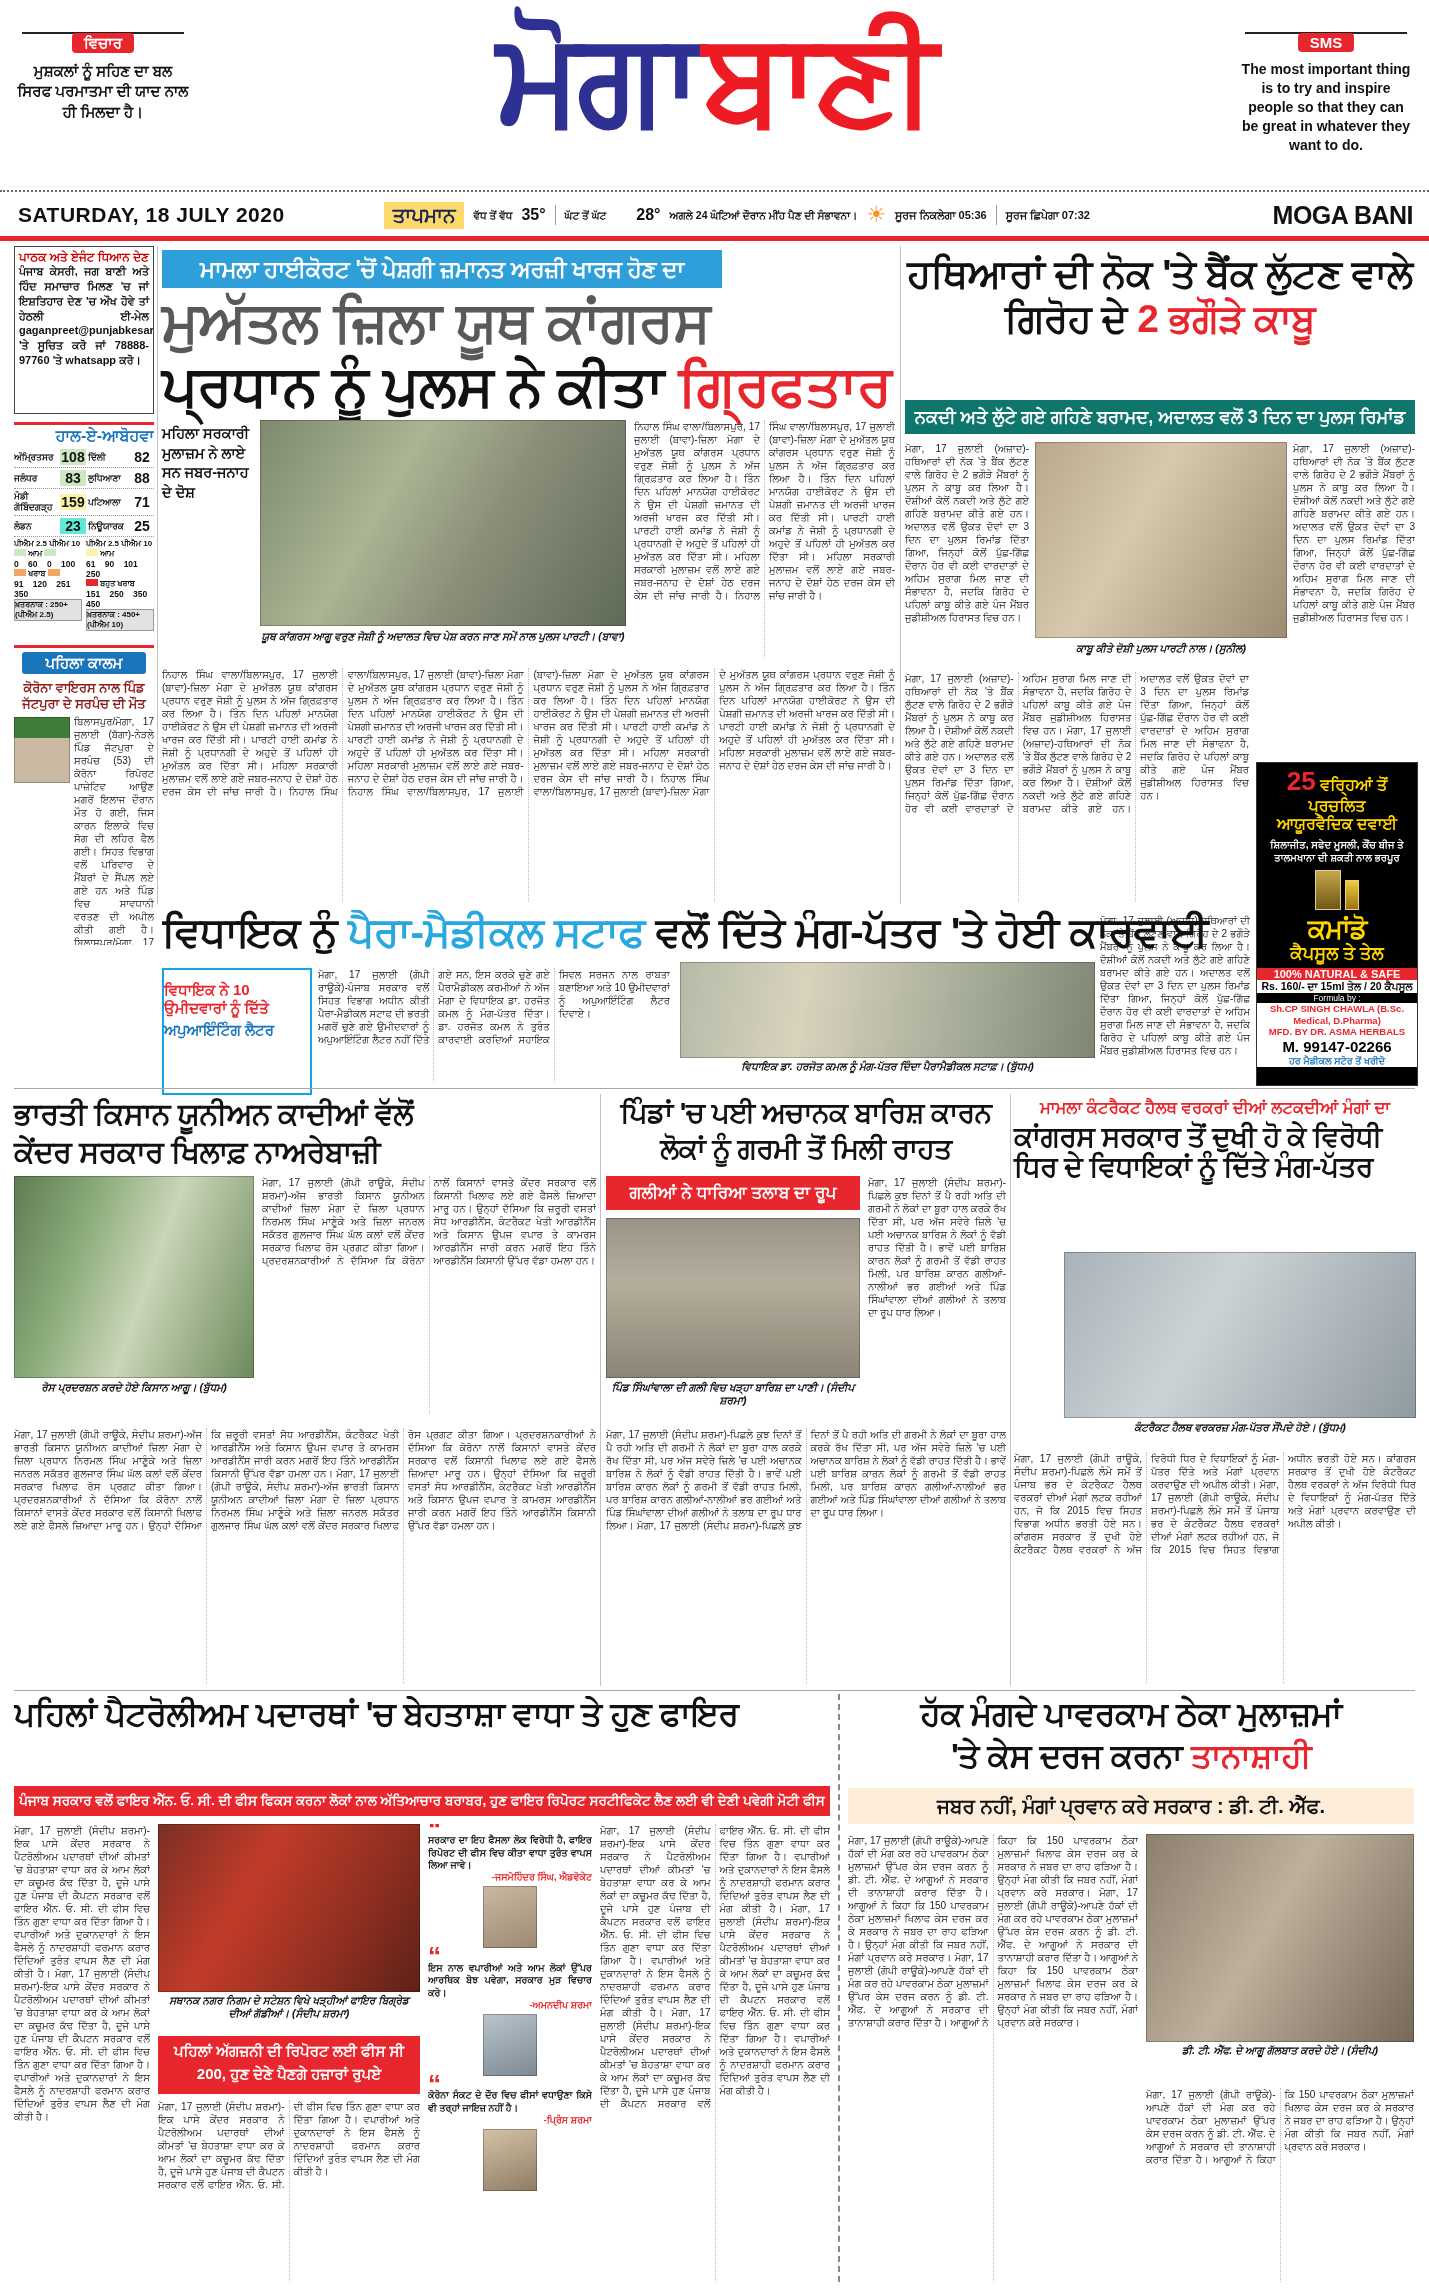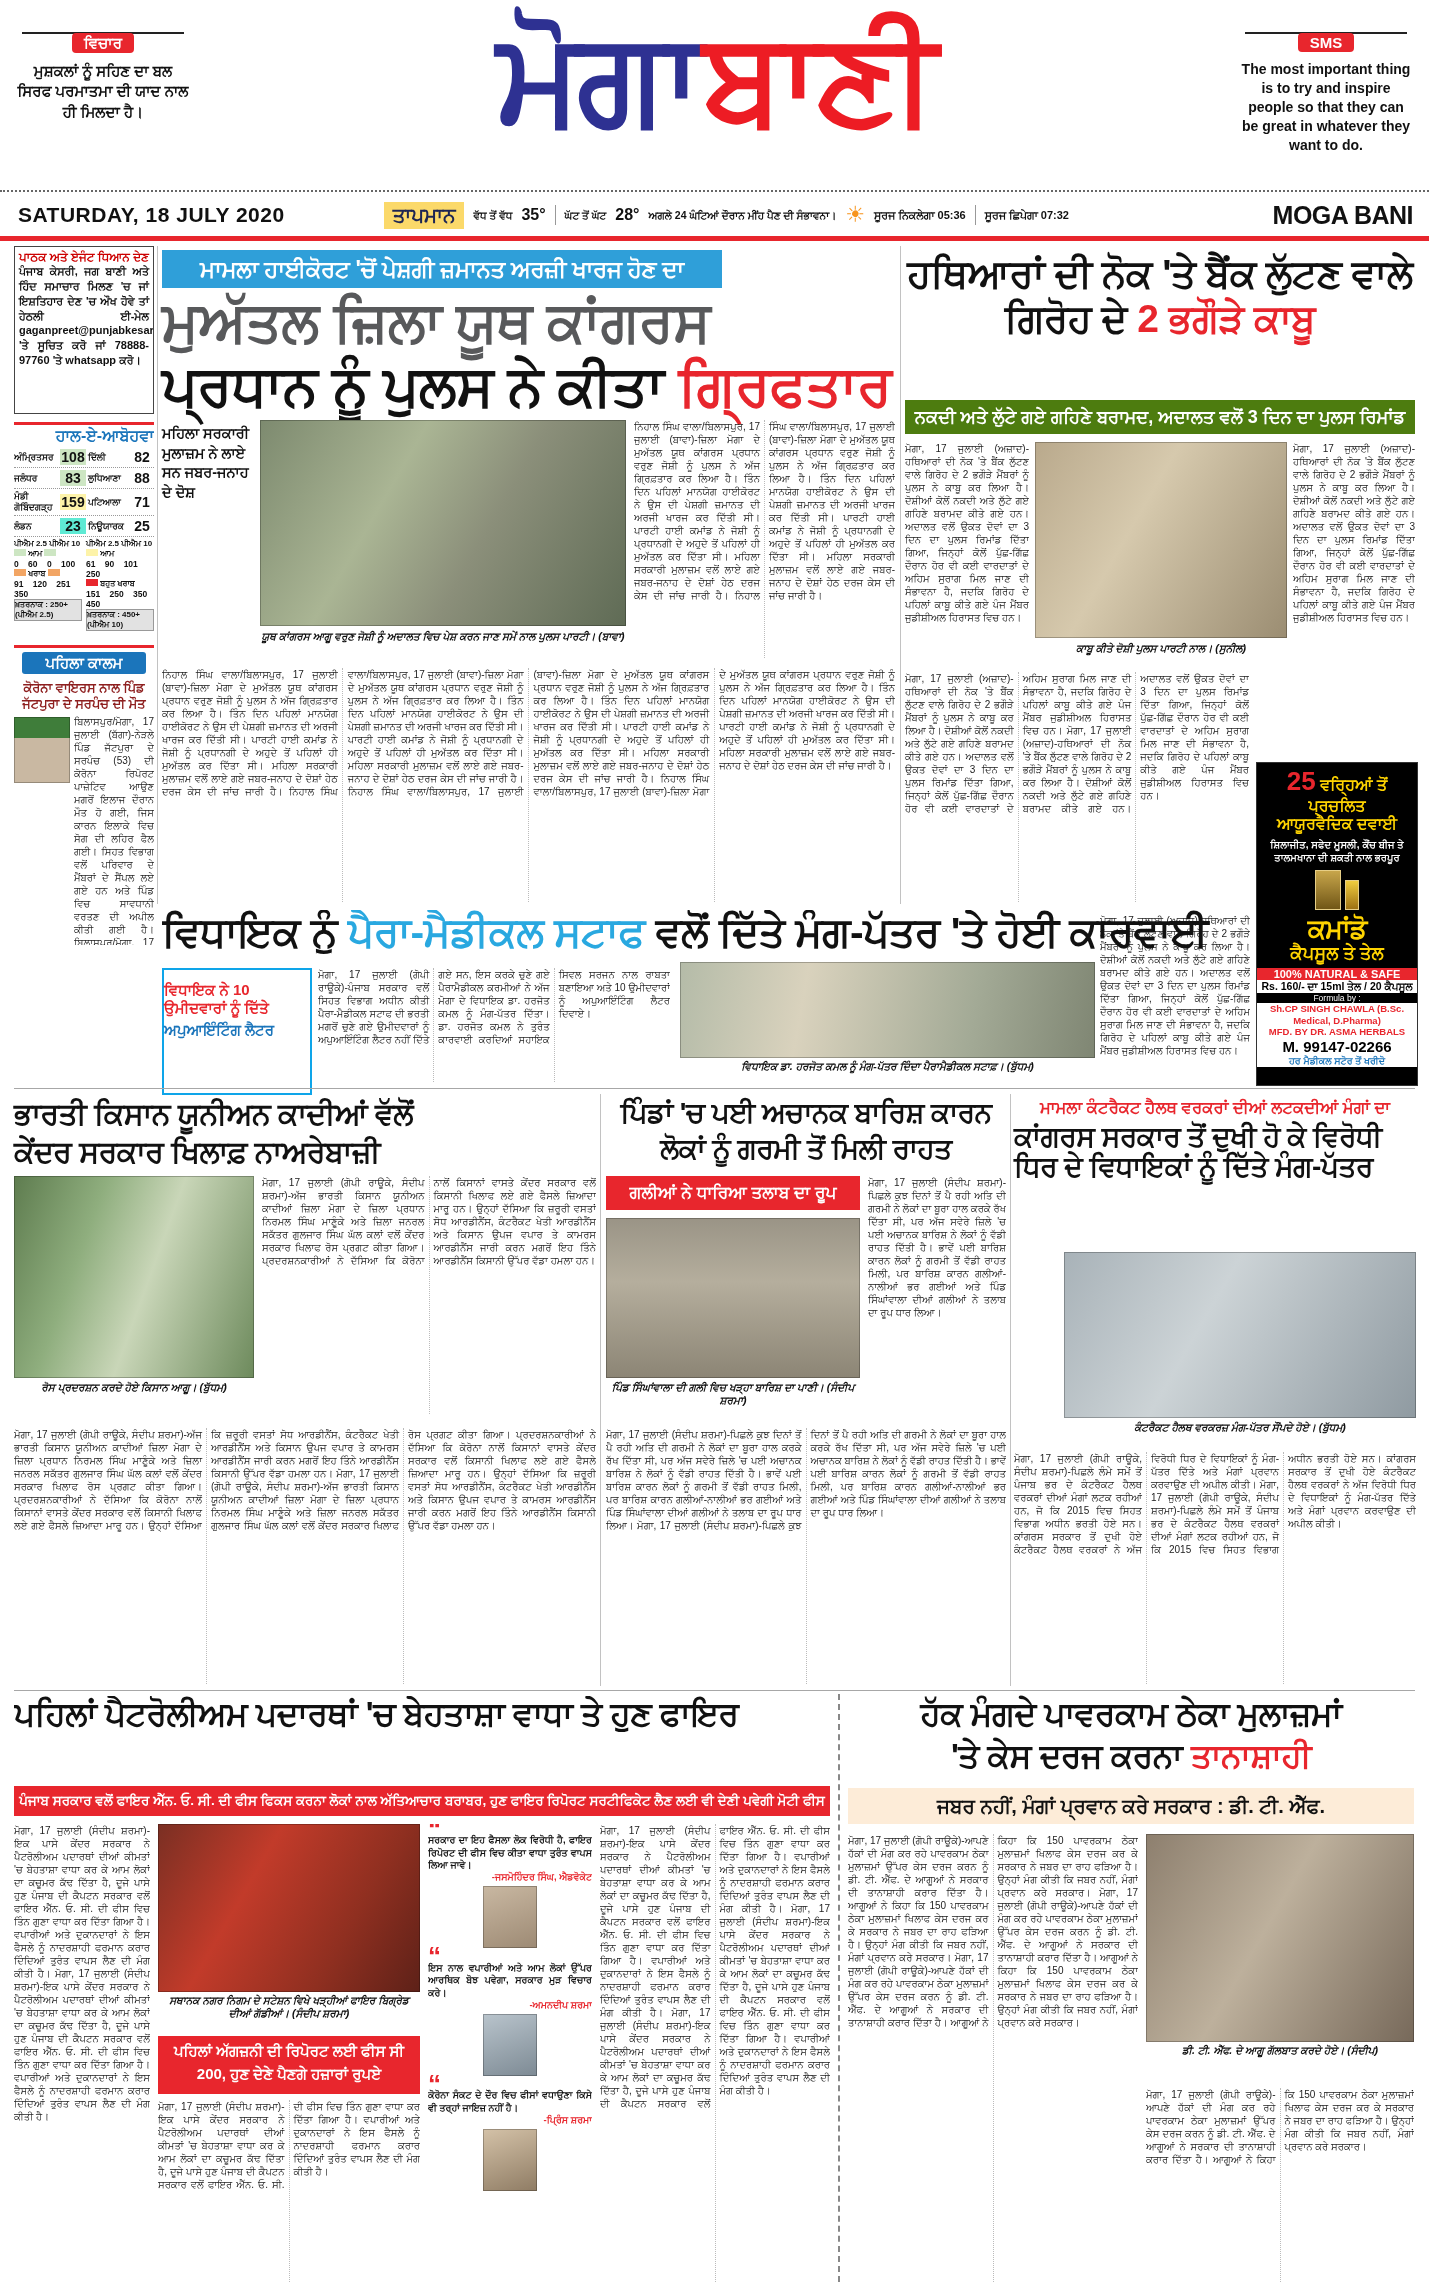--- a/index.html
+++ b/index.html
@@ -6,21 +6,21 @@
   #page{position:relative;width:1429px;height:2295px;background:#fff;overflow:hidden;
         font-family:"Liberation Sans","DejaVu Sans",sans-serif;color:#111;}
   .abs{position:absolute;}
   .center{text-align:center;}
   .red{color:#e8262d;}
   .blue{color:#29a8e0;}
   .gray{color:#58595b;}
   .hl{font-weight:800;letter-spacing:-.5px;line-height:1.08;}
   .kicker{background:#2f9fd9;color:#fff;font-weight:800;text-align:center;font-size:23px;line-height:38px;letter-spacing:-.3px;}
   .banner-red{background:#e8262d;color:#fff;font-weight:bold;text-align:center;}
-  .banner-pink{background:#4d7c0f;color:#fff;font-weight:bold;text-align:center;}
+  .banner-pink{background:#0f766e;color:#fff;font-weight:bold;text-align:center;}
   .body{font-size:10px;line-height:1.3;text-align:justify;overflow:hidden;color:#1c1c1c;}
   .cols2{column-count:2;column-gap:9px;column-rule:1px dotted #bbb;}
   .cols3{column-count:3;column-gap:9px;column-rule:1px dotted #bbb;}
   .cols4{column-count:4;column-gap:10px;column-rule:1px dotted #bbb;}
   .cap{font-size:10.5px;font-weight:bold;font-style:italic;text-align:center;line-height:1.25;}
   .photo{position:absolute;box-shadow:inset 0 0 0 1px rgba(0,0,0,.25);}
   .ph-lead{background:linear-gradient(120deg,#7d8a6f,#aab594 35%,#8b8f7a 60%,#5f6b55);}
   .ph-bank{background:linear-gradient(120deg,#b9a98c,#d6c9ad 40%,#9b8d72);}
   .ph-mla{background:linear-gradient(100deg,#b4bba8,#d9d2bd 30%,#a3aa96 70%,#7f8673);}
   .ph-farm{background:linear-gradient(110deg,#5e7c4f,#8fae7e 30%,#c9d6b8 55%,#6d8a5c);}
@@ -88,21 +88,21 @@
 
   <div class="abs dotline" style="left:0;top:190px;width:1429px;"></div>
 
   <div class="abs datebar" style="left:18px;top:196px;width:1395px;height:38px;">
     <span style="font-size:21px;font-weight:700;letter-spacing:.5px;">SATURDAY, 18 JULY 2020</span>
     <span style="background:#fbd96a;padding:2px 9px;font-weight:800;font-size:20px;color:#1d2553;margin-left:90px;">ਤਾਪਮਾਨ</span>
     <span style="font-size:10.5px;font-weight:bold;">ਵੱਧ ਤੋਂ ਵੱਧ</span>
     <span style="font-size:16px;font-weight:800;">35°</span>
     <span class="sep"></span>
     <span style="font-size:10.5px;font-weight:bold;">ਘੱਟ ਤੋਂ ਘੱਟ</span>
-    <span style="font-size:16px;font-weight:800;">28°</span>
+    <span style="font-size:16px;font-weight:800;margin-left:21px;">28°</span>
     <span style="font-size:10.5px;font-weight:bold;">ਅਗਲੇ 24 ਘੰਟਿਆਂ ਦੌਰਾਨ ਮੀਂਹ ਪੈਣ ਦੀ ਸੰਭਾਵਨਾ।</span>
     <span class="sun">☀</span>
     <span style="font-size:11px;font-weight:bold;">ਸੂਰਜ ਨਿਕਲੇਗਾ 05:36</span>
     <span class="sep"></span>
     <span style="font-size:11px;font-weight:bold;">ਸੂਰਜ ਛਿਪੇਗਾ 07:32</span>
     <span style="margin-left:auto;font-size:25px;font-weight:900;letter-spacing:-.5px;">MOGA BANI</span>
   </div>
 
   <div class="abs" style="left:0;top:236px;width:1429px;height:5px;background:#e8262d;"></div>
 

